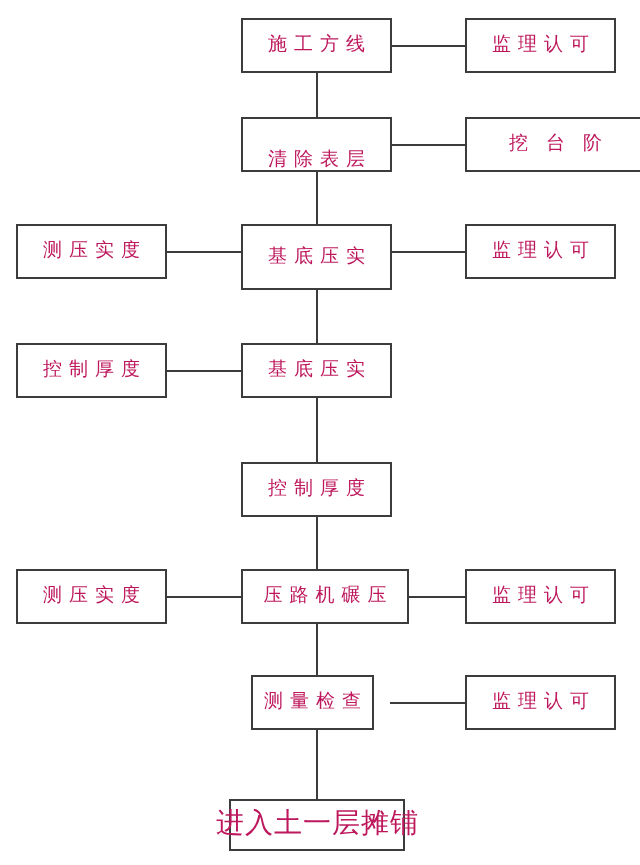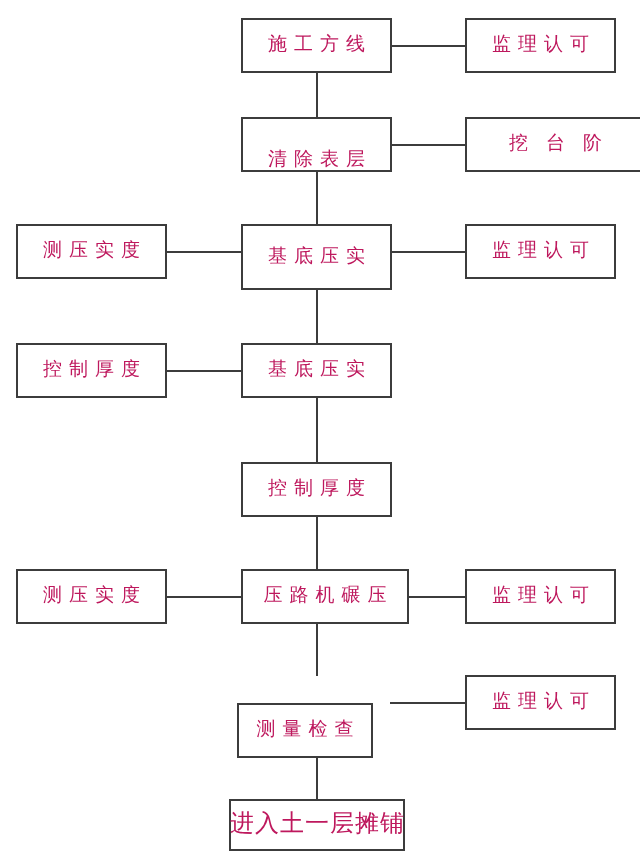--- a/index.html
+++ b/index.html
@@ -32,21 +32,21 @@
     color: #be185d;
     letter-spacing: 7px;
     text-indent: 7px;
     line-height: 1;
     white-space: nowrap;
     font-family: Liberation Mono, monospace;
   }
   .node-label.tight {
     letter-spacing: 1px;
     text-indent: 1px;
-    font-size: 24px;
+    font-size: 28px;
   }
   .connector {
     position: absolute;
     background: #3c3c3c;
     z-index: 1;
   }
   .connector.v {
     width: 2px;
   }
   .connector.h {
@@ -92,21 +92,21 @@
   </div>
 
   <div class="node" style="left:241px; top:462px; width:151px; height:55px;">
     <span class="node-label">控制厚度</span>
   </div>
 
   <div class="node" style="left:241px; top:569px; width:168px; height:55px;">
     <span class="node-label">压路机碾压</span>
   </div>
 
-  <div class="node" style="left:237px; top:675px; width:136px; height:55px;margin-top:28px;">
+  <div class="node" style="left:251px; top:675px; width:123px; height:55px;">
     <span class="node-label">测量检查</span>
   </div>
 
   <div class="node" style="left:229px; top:799px; width:176px; height:52px;">
     <span class="node-label tight">进入土一层摊铺</span>
   </div>
 
   <div class="node" style="left:16px; top:224px; width:151px; height:55px;">
     <span class="node-label">测压实度</span>
   </div>

